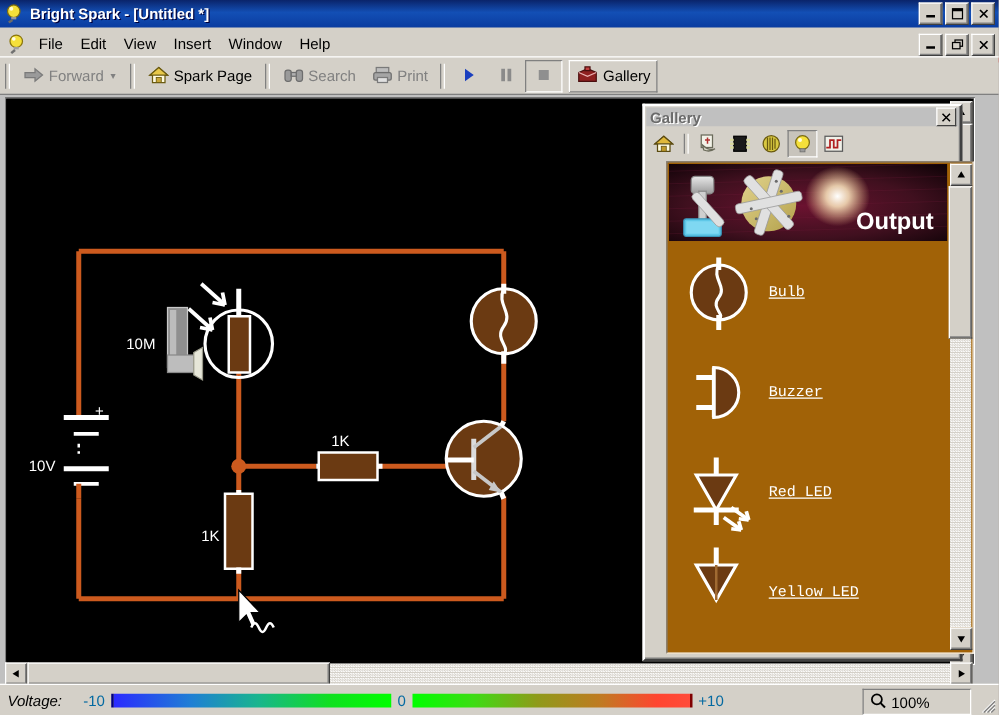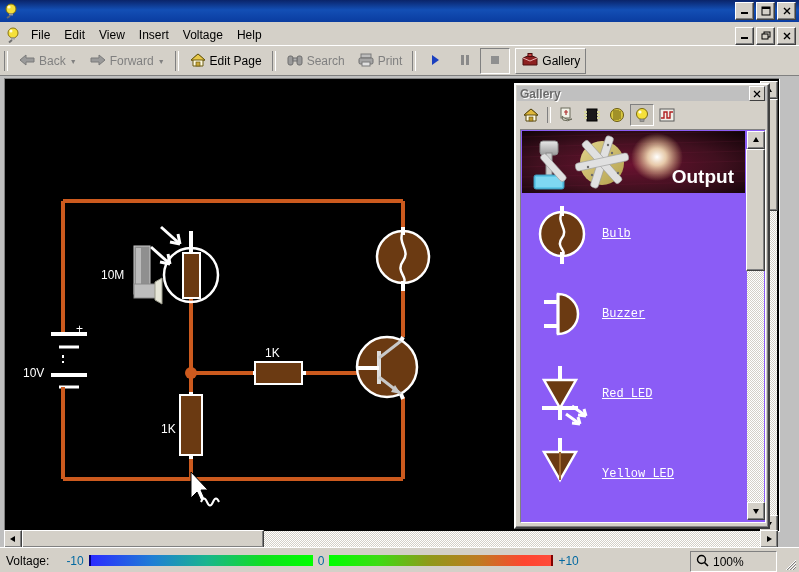--- a/index.html
+++ b/index.html
@@ -134,22 +134,22 @@
     display:flex;align-items:center;justify-content:center;
   }
   .gal-toolbar{height:24px;display:flex;align-items:center;padding:1px 3px;gap:1px;}
   .gicon{width:22px;height:20px;display:flex;align-items:center;justify-content:center;border:1px solid transparent;}
   .gicon.sel{
     border-top:1px solid #808080;border-left:1px solid #808080;
     border-right:1px solid #ffffff;border-bottom:1px solid #ffffff;
     background:#c8c4bc;
   }
   .gal-body{
-    position:absolute;left:4px;top:44px;width:244px;height:392px;
-    background:#8b5cf6;
+    position:absolute;left:17px;top:44px;width:244px;height:392px;
+    background:#a16207;
     border-top:1px solid #808080;border-left:1px solid #808080;
     border-right:1px solid #ffffff;border-bottom:1px solid #ffffff;
     overflow:hidden;
     text-align:center;
   }
   .gal-banner{position:absolute;left:1px;top:1px;width:223px;height:62px;overflow:hidden;}
   .gal-list{position:absolute;left:1px;top:64px;width:223px;height:325px;font-family:Liberation Mono, monospace;}
   .gal-item{position:relative;height:80px;display:flex;align-items:center;}
   .gal-item .sym{width:80px;height:80px;flex:0 0 80px;}
   .gal-item .lbl{
@@ -159,21 +159,21 @@
     position:absolute;right:1px;top:1px;width:17px;height:389px;
     display:flex;flex-direction:column;align-items:center;
   }
 
   
   .statusbar{
     position:absolute;left:0;top:547px;width:799px;height:25px;
     background:#d4d0c8;border-top:1px solid #ffffff;
     display:flex;align-items:center;
   }
-  .volt-label{font-size:12px;color:#000;margin-left:6px;margin-right:12px;}
+  .volt-label{font-size:12px;color:#000;margin-left:6px;margin-right:12px;font-style:italic;}
   .scale-num{font-size:12px;color:#0369a1;padding:0 5px;}
   .grad-left{
     width:222px;height:11px;
     background:linear-gradient(to right,#2b2bff 0%,#1f7fd4 28%,#19b58e 52%,#10e01f 78%,#00ff00 100%);
     border-left:2px solid #000080;
   }
   .grad-right{
     width:222px;height:11px;
     background:linear-gradient(to right,#00ff00 0%,#3ddc14 22%,#8f9a1a 45%,#c07a22 68%,#ff4530 88%,#ff4b3a 100%);
     border-right:2px solid #800000;
@@ -196,20 +196,21 @@
 
   <div class="titlebar">
     <span class="tb-icon">
       <svg width="18" height="16" viewBox="0 0 18 16">
         <circle cx="8" cy="6" r="5" fill="#f5e03a" stroke="#7a6a10" stroke-width="1"></circle>
         <circle cx="6" cy="4" r="1.6" fill="#fffbd0"></circle>
         <rect x="6" y="10.5" width="4" height="2" fill="#9a9a9a"></rect>
         <path d="M7 13 l-3 2" stroke="#6a6a6a" stroke-width="2" fill="none"></path>
       </svg>
     </span>
+    <span class="tb-text">Bright Spark - [Untitled *]</span>
     <div class="winbtns">
       <div class="winbtn">
         <svg width="10" height="10">
             <rect x="1" y="6" width="7" height="2" fill="#000"></rect>
           </svg>
       </div>
       <div class="winbtn">
         <svg width="10" height="10">
             <rect x="1" y="1" width="8" height="8" fill="none" stroke="#000" stroke-width="1"></rect>
             <rect x="1" y="1" width="8" height="2" fill="#000"></rect>
@@ -229,21 +230,21 @@
         <circle cx="9" cy="7" r="5" fill="#f5e03a" stroke="#8a7510" stroke-width="1"></circle>
         <circle cx="7" cy="5" r="1.5" fill="#fffde6"></circle>
         <rect x="7" y="11.5" width="4" height="2" fill="#a0a0a0"></rect>
         <path d="M8 14 l-3 2.5" stroke="#707070" stroke-width="2" fill="none"></path>
       </svg>
     </span>
     <div class="menuitem">File</div>
     <div class="menuitem">Edit</div>
     <div class="menuitem">View</div>
     <div class="menuitem">Insert</div>
-    <div class="menuitem">Voltage</div>
+    <div class="menuitem">Window</div>
     <div class="menuitem">Help</div>
 
     <div class="mdi-btns">
       <div class="winbtn">
         <svg width="10" height="10">
             <rect x="1" y="6" width="7" height="2" fill="#000"></rect>
           </svg>
       </div>
       <div class="winbtn">
         <svg width="10" height="10">
@@ -255,29 +256,20 @@
         <svg width="10" height="10">
             <path d="M2 2 L8 8 M8 2 L2 8" stroke="#000" stroke-width="1.4"></path>
           </svg>
       </div>
     </div>
   </div>
 
   <div class="toolbar">
     <div class="tb-sep"></div>
 
-    <div class="tbbtn disabled">
-      <span class="icn">
-        <svg width="18" height="16" viewBox="0 0 18 16">
-          <path d="M2 8 L8 3 L8 6 L16 6 L16 10 L8 10 L8 13 Z" fill="#9a9a9a" stroke="#7a7a7a" stroke-width="1"></path>
-        </svg>
-      </span>
-      <span>Back</span>
-      <span class="arrowdn">▼</span>
-    </div>
 
     <div class="tbbtn disabled">
       <span class="icn">
         <svg width="18" height="16" viewBox="0 0 18 16">
           <path d="M16 8 L10 3 L10 6 L2 6 L2 10 L10 10 L10 13 Z" fill="#9a9a9a" stroke="#7a7a7a" stroke-width="1"></path>
         </svg>
       </span>
       <span>Forward</span>
       <span class="arrowdn">▼</span>
     </div>
@@ -285,21 +277,21 @@
     <div class="tb-sep"></div>
 
     <div class="tbbtn">
       <span class="icn">
         <svg width="18" height="16" viewBox="0 0 18 16">
           <path d="M9 2 L16 8 L14 8 L14 14 L4 14 L4 8 L2 8 Z" fill="#fffbe0" stroke="#6a5a10" stroke-width="1"></path>
           <path d="M9 2 L16 8 L2 8 Z" fill="#e8c84a" stroke="#6a5a10" stroke-width="1"></path>
           <rect x="7" y="10" width="4" height="4" fill="#caa83a" stroke="#6a5a10" stroke-width="0.7"></rect>
         </svg>
       </span>
-      <span>Edit Page</span>
+      <span>Spark Page</span>
     </div>
 
     <div class="tb-sep"></div>
 
     <div class="tbbtn disabled">
       <span class="icn">
         <svg width="18" height="16" viewBox="0 0 18 16">
           <rect x="2" y="4" width="5" height="9" rx="2" fill="#9a9a9a" stroke="#6e6e6e"></rect>
           <rect x="11" y="4" width="5" height="9" rx="2" fill="#9a9a9a" stroke="#6e6e6e"></rect>
           <rect x="7" y="6" width="4" height="3" fill="#b0b0b0" stroke="#6e6e6e"></rect>

